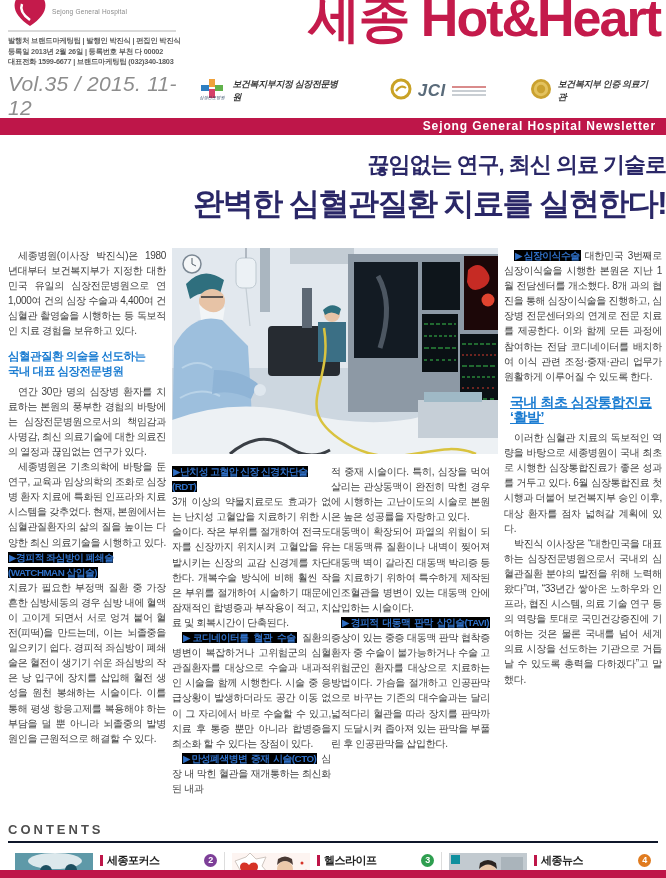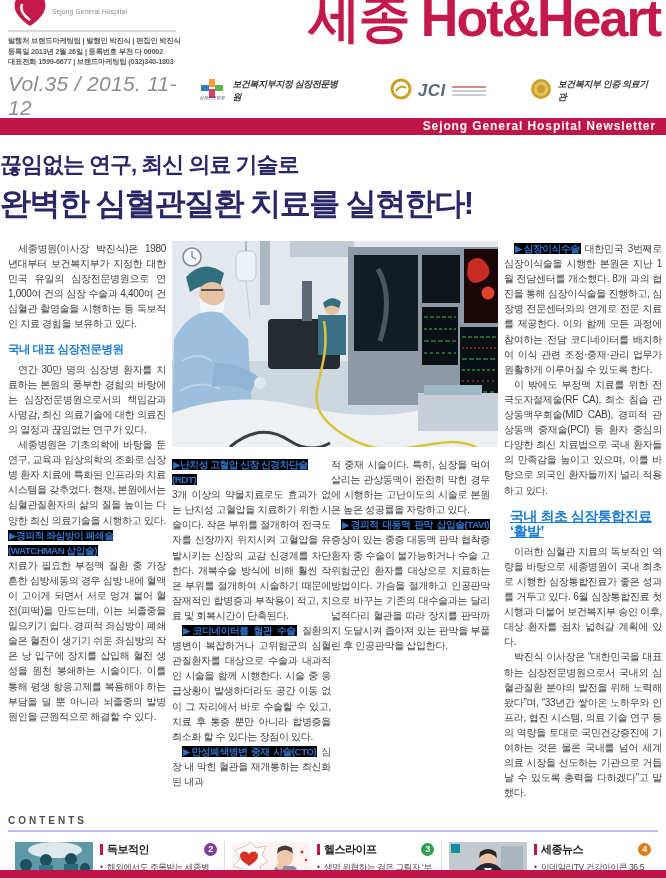--- a/index.html
+++ b/index.html
@@ -23,41 +23,41 @@
   .cert-label { font-size:9px; font-weight:bold; color:#3b3b3b; letter-spacing:-.4px; }
   .jci-sub { display:flex; flex-direction:column; gap:2px; }
   .jci-sub i { display:block; width:34px; height:2px; background:#c9ced3; }
   .jci-sub i:first-child { background:#d98b8b; }
 
   
   .red-bar { margin-top:8px; height:17px; background:#be1649; color:#fff; font-size:12px; font-weight:bold; letter-spacing:.9px; line-height:17px; text-align:right; padding-right:10px; }
   .bottom-bar { position:absolute; left:0; right:0; bottom:0; height:8px; background:#be1649; }
 
   
-  .headline { margin-top:15px; text-align:left; color:#2a2767; }
+  .headline { margin-top:15px; text-align:right; color:#2a2767; }
   .headline .h1 { font-size:22px; font-weight:800; letter-spacing:-1px; }
   .headline .h2 { font-size:31px; font-weight:800; letter-spacing:-1.5px; margin-top:3px; }
 
   
-  .article { display:flex; gap:6px; margin:16px 8px 0 8px; height:560px; }
+  .article { display:flex; gap:6px; margin:23px 8px 0 8px; height:560px; }
   .acol { width:158px; flex:none; font-size:10px; line-height:15.1px; letter-spacing:-.3px; text-align:justify; color:#3c3c3c; overflow:hidden; }
   .mid { width:326px; flex:none; }
   .photo { width:326px; height:206px; margin-bottom:10px; }
   .midcols { display:flex; height:344px; overflow:hidden; }
   .midcols .acol { width:159px; height:344px; }
   .acol p { margin:0; }
   .ind { text-indent:10px; }
   .subhead { font-size:11.5px; line-height:15px; font-weight:bold; color:#1c7dd2; text-align:left; margin:10px 0 5px 0; letter-spacing:-.5px; }
   .subhead2 { font-size:14px; font-weight:bold; color:#1c7dd2; text-align:left; margin:11px 0 5px 6px; letter-spacing:-.5px;text-decoration:underline; }
   .proc { background:#000000; color:#2f6fc5; font-weight:bold; font-size:9.8px; padding:0 1px; letter-spacing:-.5px; }
   .procline { margin-top:2px; text-align:left; }
 
   
   .contents { margin:14px 8px 0 8px; }
-  .contents-label { font-size:10px; font-weight:bold; letter-spacing:3px; color:#4f4f4f; padding-bottom:4px; border-bottom:2px solid #c4b5fd; }
+  .contents-label { font-size:13px; font-weight:bold; letter-spacing:3px; color:#4f4f4f; padding-bottom:4px; border-bottom:2px solid #0f172a; }
   .contents-row { display:flex; margin-top:9px; }
   .c-item { flex:1; display:flex; gap:7px; padding:1px 7px; }
   .c-item + .c-item { border-left:1px solid #ddd; }
   .c-thumb { flex:none; width:78px; height:54px; }
   .c-text { flex:1; min-width:0; }
   .c-title { display:flex; align-items:center; gap:4px; font-size:11px; font-weight:bold; color:#222; letter-spacing:-.5px; }
   .tick { display:inline-block; width:3px; height:11px; background:#be1649; flex:none; }
   .badge { margin-left:auto; flex:none; width:13px; height:13px; border-radius:50%; color:#fff; font-size:9px; font-weight:bold; line-height:13px; text-align:center; }
   .badge-2 { background:#7d3f98; }
   .badge-3 { background:#2e9e4f; }
@@ -135,20 +135,21 @@
   <div class="headline">
     <div class="h1">끊임없는 연구, 최신 의료 기술로</div>
     <div class="h2">완벽한 심혈관질환 치료를 실현한다!</div>
   </div>
 
   <div class="article">
 
     <div class="acol">
       <p class="ind">세종병원(이사장 박진식)은 1980년대부터 보건복지부가 지정한 대한민국 유일의 심장전문병원으로 연 1,000여 건의 심장 수술과 4,400여 건 심혈관 촬영술을 시행하는 등 독보적인 치료 경험을 보유하고 있다.</p>
       <div class="subhead">
+        <div>심혈관질환 의술을 선도하는</div>
         <div>국내 대표 심장전문병원</div>
       </div>
       <p class="ind">연간 30만 명의 심장병 환자를 치료하는 본원의 풍부한 경험의 바탕에는 심장전문병원으로서의 책임감과 사명감, 최신 의료기술에 대한 의료진의 열정과 끊임없는 연구가 있다.</p>
       <p class="ind">세종병원은 기초의학에 바탕을 둔 연구, 교육과 임상의학의 조화로 심장병 환자 치료에 특화된 인프라와 치료시스템을 갖추었다. 현재, 본원에서는 심혈관질환자의 삶의 질을 높이는 다양한 최신 의료기술을 시행하고 있다.</p>
       <p class="procline"><span class="proc">▶경피적 좌심방이 폐쇄술(WATCHMAN 삽입술)</span></p>
       <p>치료가 필요한 부정맥 질환 중 가장 흔한 심방세동의 경우 심방 내에 혈액이 고이게 되면서 서로 엉겨 붙어 혈전(피떡)을 만드는데, 이는 뇌졸중을 일으키기 쉽다. 경피적 좌심방이 폐쇄술은 혈전이 생기기 쉬운 좌심방의 작은 낭 입구에 장치를 삽입해 혈전 생성을 원천 봉쇄하는 시술이다. 이를 통해 평생 항응고제를 복용해야 하는 부담을 덜 뿐 아니라 뇌졸중의 발병 원인을 근원적으로 해결할 수 있다.</p>
     </div>
 
     <div class="mid">
       <div class="photo">
@@ -213,28 +214,28 @@
 
         <div class="acol">
           <p class="procline"><span class="proc">▶난치성 고혈압 신장 신경차단술(RDT)</span></p>
           <p>3개 이상의 약물치료로도 효과가 없는 난치성 고혈압을 치료하기 위한 시술이다. 작은 부위를 절개하여 전극도자를 신장까지 위치시켜 고혈압을 유발시키는 신장의 교감 신경계를 차단한다. 개복수술 방식에 비해 훨씬 작은 부위를 절개하여 시술하기 때문에 잠재적인 합병증과 부작용이 적고, 치료 및 회복시간이 단축된다.</p>
           <p class="ind"><span class="proc">▶코디네이터를 혈관 수술</span> <span>질환의 병변이 복잡하거나 고위험군의 심혈관질환자를 대상으로 수술과 내과적인 시술을 함께 시행한다. 시술 중 응급상황이 발생하더라도 공간 이동 없이 그 자리에서 바로 수술할 수 있고, 치료 후 통증 뿐만 아니라 합병증을 최소화 할 수 있다는 장점이 있다.</span></p>
           <p class="ind"><span class="proc">▶만성폐색병변 중재 시술(CTO)</span> <span>심장 내 막힌 혈관을 재개통하는 최신화된 내과</span></p>
         </div>
 
         <div class="acol">
           <p>적 중재 시술이다. 특히, 심장을 먹여 살리는 관상동맥이 완전히 막힌 경우에 시행하는 고난이도의 시술로 본원은 높은 성공률을 자랑하고 있다.</p>
+          <p>대동맥이 확장되어 파열의 위험이 되는 대동맥류 질환이나 내벽이 찢어져 대동맥 벽이 갈라진 대동맥 박리증 등을 치료하기 위하여 특수하게 제작된 인조혈관을 병변이 있는 대동맥 안에 삽입하는 시술이다.</p>
           <p class="ind"><span class="proc">▶경피적 대동맥 판막 삽입술(TAVI)</span> <span>증상이 있는 중증 대동맥 판막 협착증 환자 중 수술이 불가능하거나 수술 고위험군인 환자를 대상으로 치료하는 방법이다. 가슴을 절개하고 인공판막으로 바꾸는 기존의 대수술과는 달리 넓적다리 혈관을 따라 장치를 판막까지 도달시켜 좁아져 있는 판막을 부풀린 후 인공판막을 삽입한다.</span></p>
         </div>
       </div>
     </div>
 
     <div class="acol">
       <p class="ind"><span class="proc">▶심장이식수술</span> <span>대한민국 3번째로 심장이식술을 시행한 본원은 지난 1월 전담센터를 개소했다. 8개 과의 협진을 통해 심장이식술을 진행하고, 심장병 전문센터와의 연계로 전문 치료를 제공한다. 이와 함께 모든 과정에 참여하는 전담 코디네이터를 배치하여 이식 관련 조정·중재·관리 업무가 원활하게 이루어질 수 있도록 한다.</span></p>
-      <p class="ind">이 밖에도 부정맥 치료를 위한 전극도자절제술(RF CA), 최소 침습 관상동맥우회술(MID CAB), 경피적 관상동맥 중재술(PCI) 등 환자 중심의 다양한 최신 치료법으로 국내 환자들의 만족감을 높이고 있으며, 이를 바탕으로 외국인 환자들까지 널리 적용하고 있다.</p>
       <div class="subhead2">국내 최초 심장통합진료 ‘활발’</div>
       <p class="ind">이러한 심혈관 치료의 독보적인 역량을 바탕으로 세종병원이 국내 최초로 시행한 심장통합진료가 좋은 성과를 거두고 있다. 6월 심장통합진료 첫 시행과 더불어 보건복지부 승인 이후, 대상 환자를 점차 넓혀갈 계획에 있다.</p>
       <p class="ind">박진식 이사장은 “대한민국을 대표하는 심장전문병원으로서 국내외 심혈관질환 분야의 발전을 위해 노력해왔다”며, “33년간 쌓아온 노하우와 인프라, 협진 시스템, 의료 기술 연구 등의 역량을 토대로 국민건강증진에 기여하는 것은 물론 국내를 넘어 세계 의료 시장을 선도하는 기관으로 거듭날 수 있도록 총력을 다하겠다”고 말했다.</p>
     </div>
   </div>
 
   <div class="contents">
     <div class="contents-label">CONTENTS</div>
     <div class="contents-row">
 
@@ -251,21 +252,21 @@
               <rect x="49" y="22" width="14" height="32" fill="#2a6a7d"></rect>
             <circle cx="70" cy="26" r="5" fill="#1d4f60"></circle>
               <rect x="64" y="30" width="12" height="24" fill="#2f7488"></rect>
             <rect x="18" y="32" width="44" height="13" rx="3" fill="#cfe0e6"></rect>
             <ellipse cx="40" cy="36" rx="16" ry="4" fill="#eef4f6"></ellipse>
           </svg>
         </div>
         <div class="c-text">
           <div class="c-title">
             <span class="tick"></span>
-            <span>독보적인</span>
+            <span>세종포커스</span>
             <span class="badge badge-2">2</span>
           </div>
           <ul>
             <li>해외에서도 주목받는 세종병원의 심장 수술! 최소 침습 관상동맥우회술(MID-CAB) 성공</li>
 
           </ul>
         </div>
       </div>
 
       <div class="c-item">

